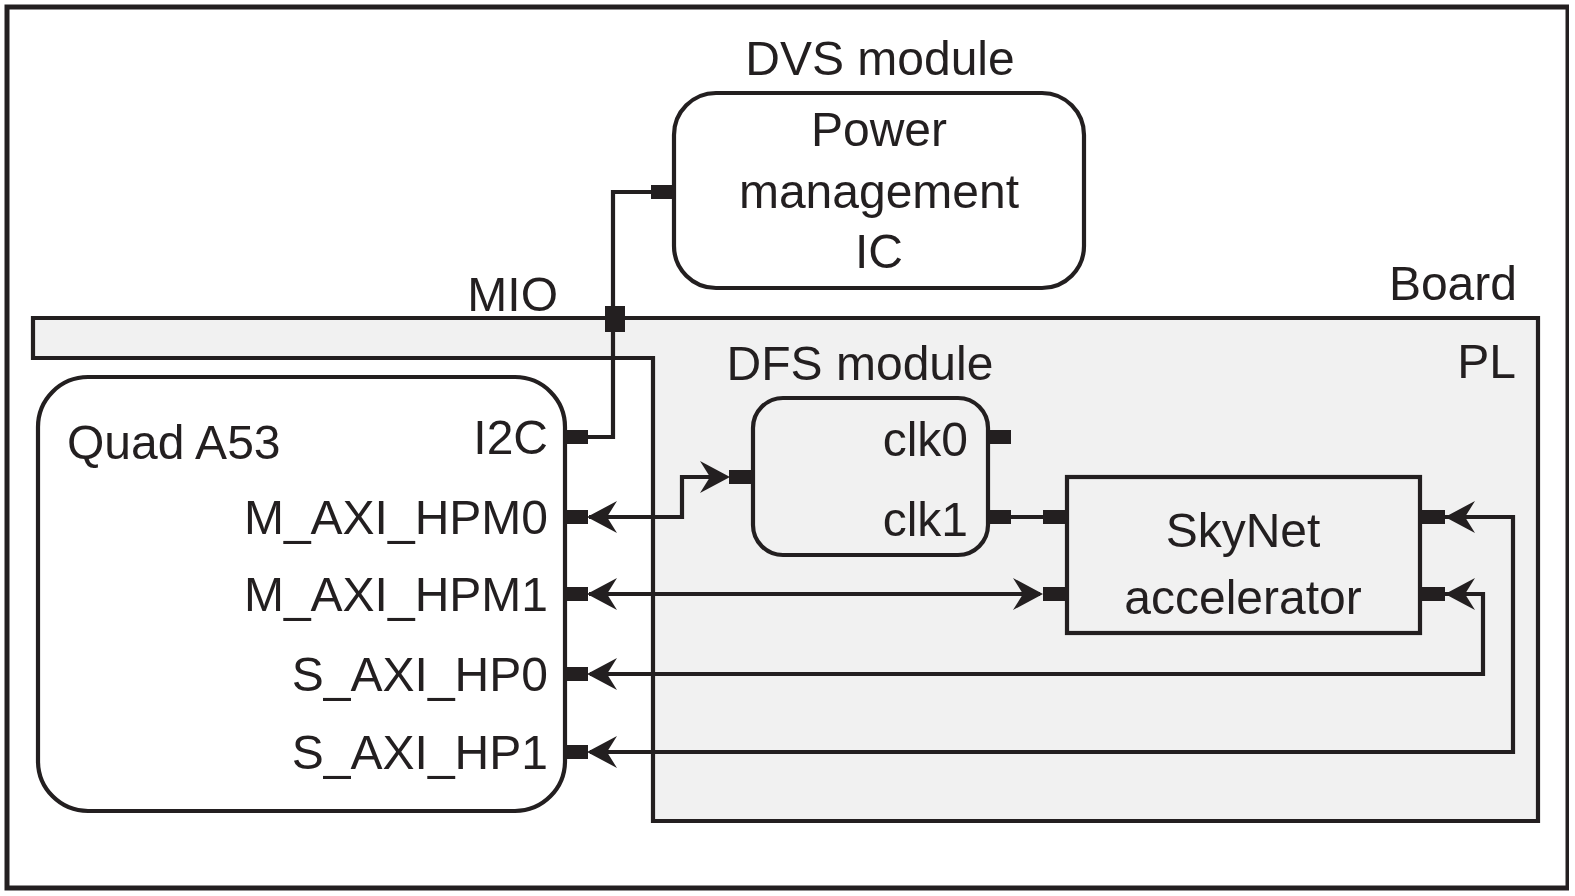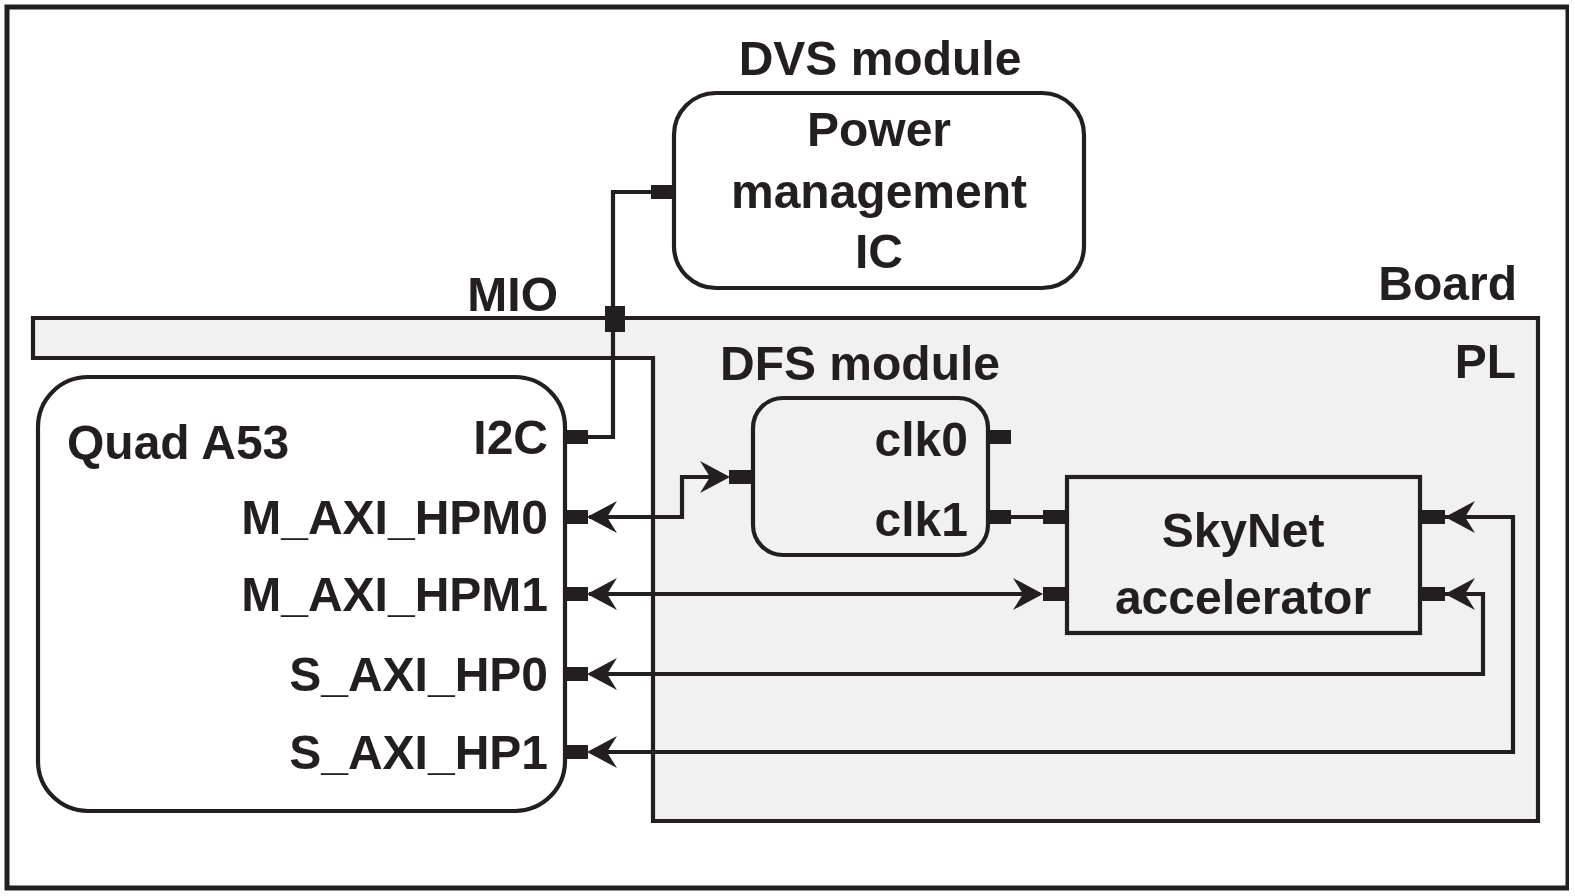--- a/index.html
+++ b/index.html
@@ -2,21 +2,20 @@
 <html><head>
 <meta charset="utf-8">
 <style>
   html, body { margin: 0; padding: 0; background: #ffffff; }
   .stage {
     position: relative;
     width: 1569px;
     height: 896px;
     background: #ffffff;
     overflow: hidden;
-    font-weight: bold;
   }
   svg { display: block; width: 1575px; height: 896px; }
   .lbl {
     font-family: "Liberation Sans", sans-serif;
     font-size: 48px;
   }
   .wire { fill: none; stroke-width: 4.2; stroke-linejoin: miter; }
   .boxline { stroke-width: 4.2; }
   .frameline { stroke-width: 5; fill: none; }
 </style>

